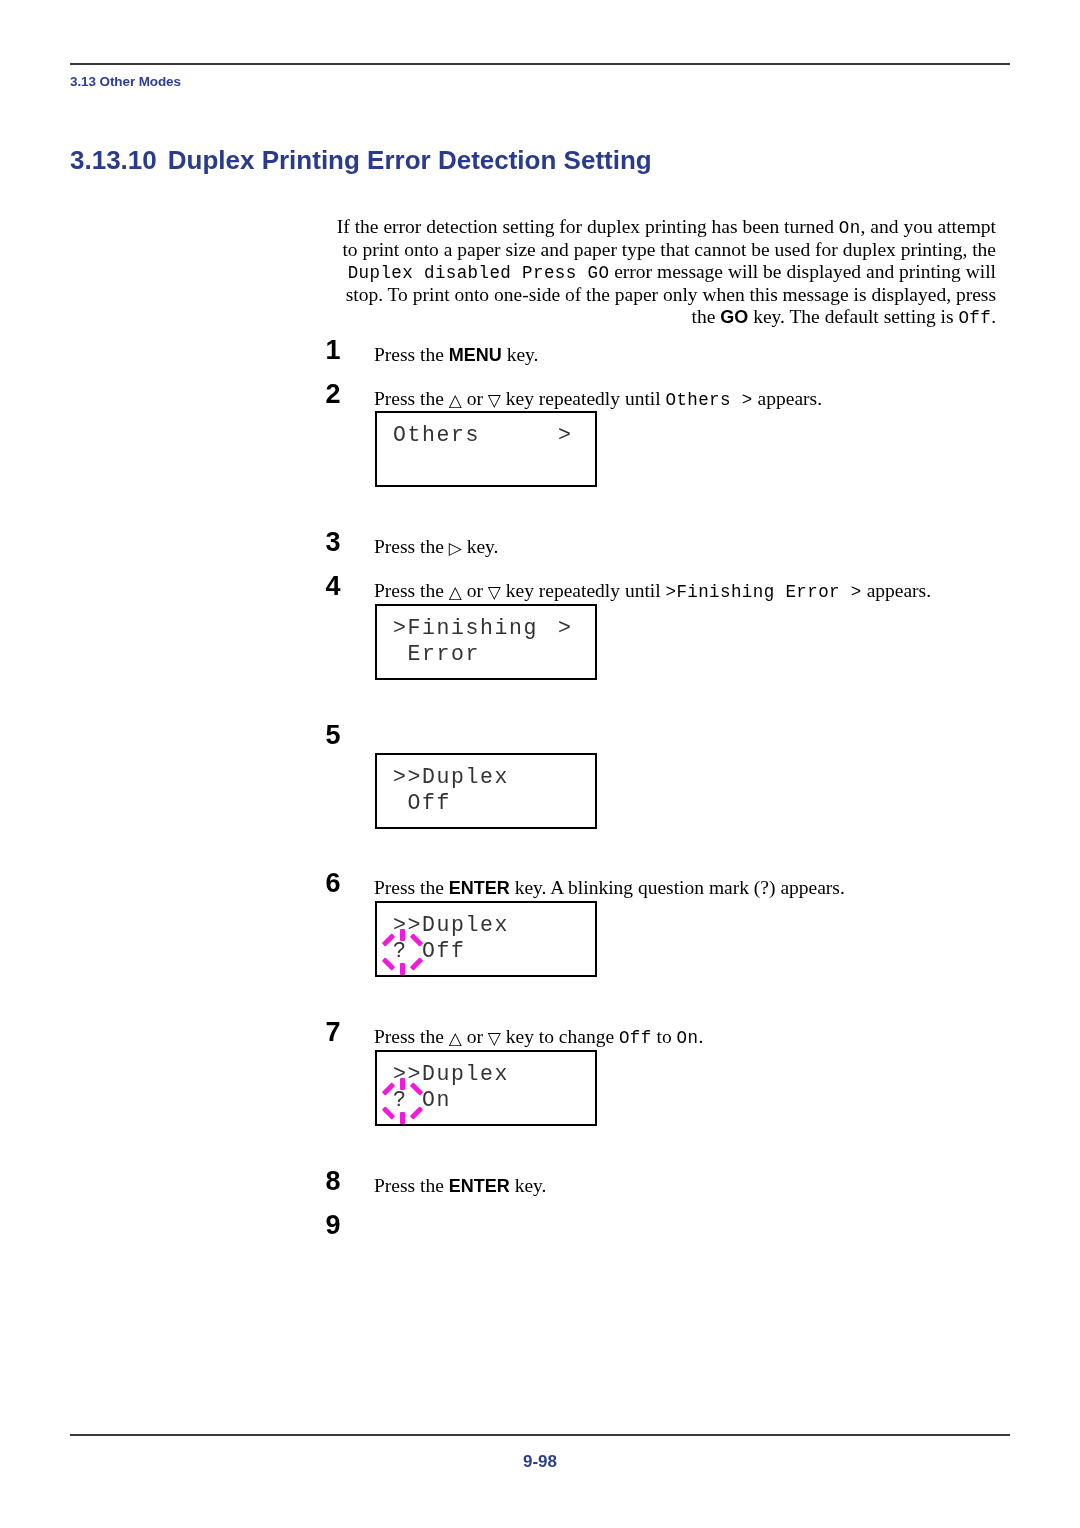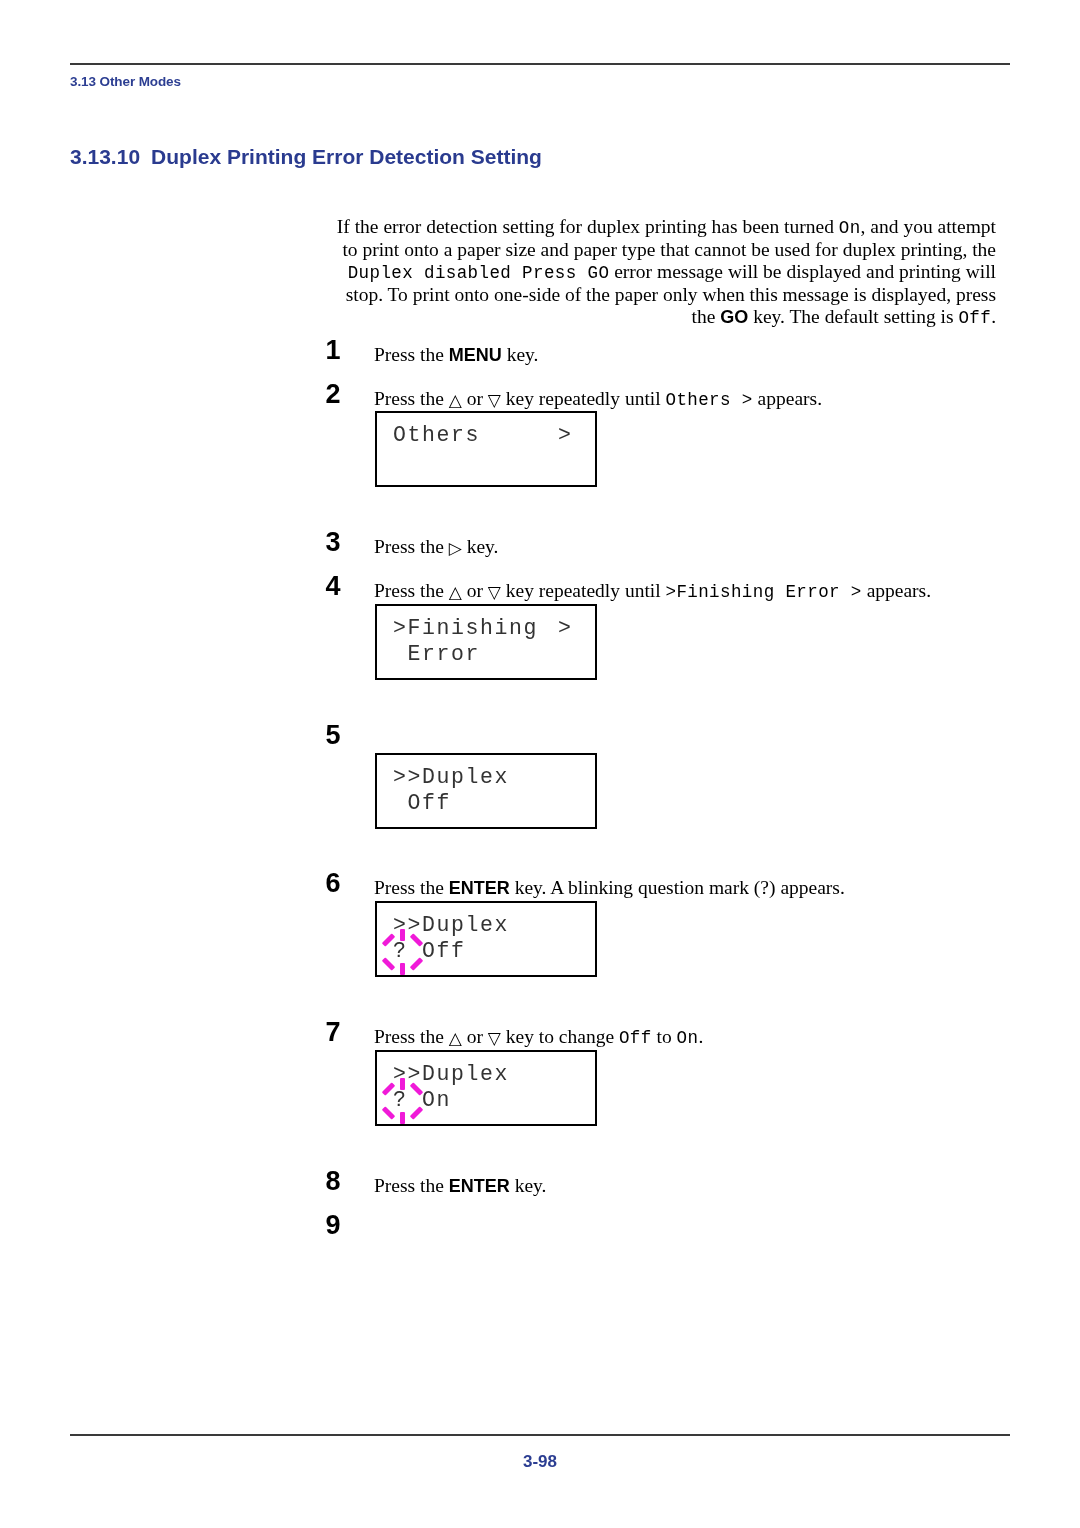--- a/index.html
+++ b/index.html
@@ -42,21 +42,21 @@
     letter-spacing: -0.1px;
     color: #2c3e92;
   }
 
   .section-title {
     position: absolute;
     left: 70px;
     top: 145px;
     font-family: "Liberation Sans", sans-serif;
     font-weight: bold;
-    font-size: 21px;
+    font-size: 26px;
     color: #2a3b8f;
     white-space: nowrap;
   }
   .section-title .num { margin-right: 11px; }
 
   
   .intro {
     position: absolute;
     left: 318px;
     top: 196px;
@@ -276,15 +276,15 @@
     <span class="n">8</span>
     <span class="txt"><span>Press the </span><span class="bold-key">ENTER</span><span> key.</span></span>
   </div>
 
   <div class="step" style="top:1215px">
     <span class="n">9</span>
   </div>
 
   <div class="rule rule-bottom"></div>
 
-  <div class="folio">3-98</div>
+  <div class="folio">9-98</div>
 
 </div>
 
 </body></html>

